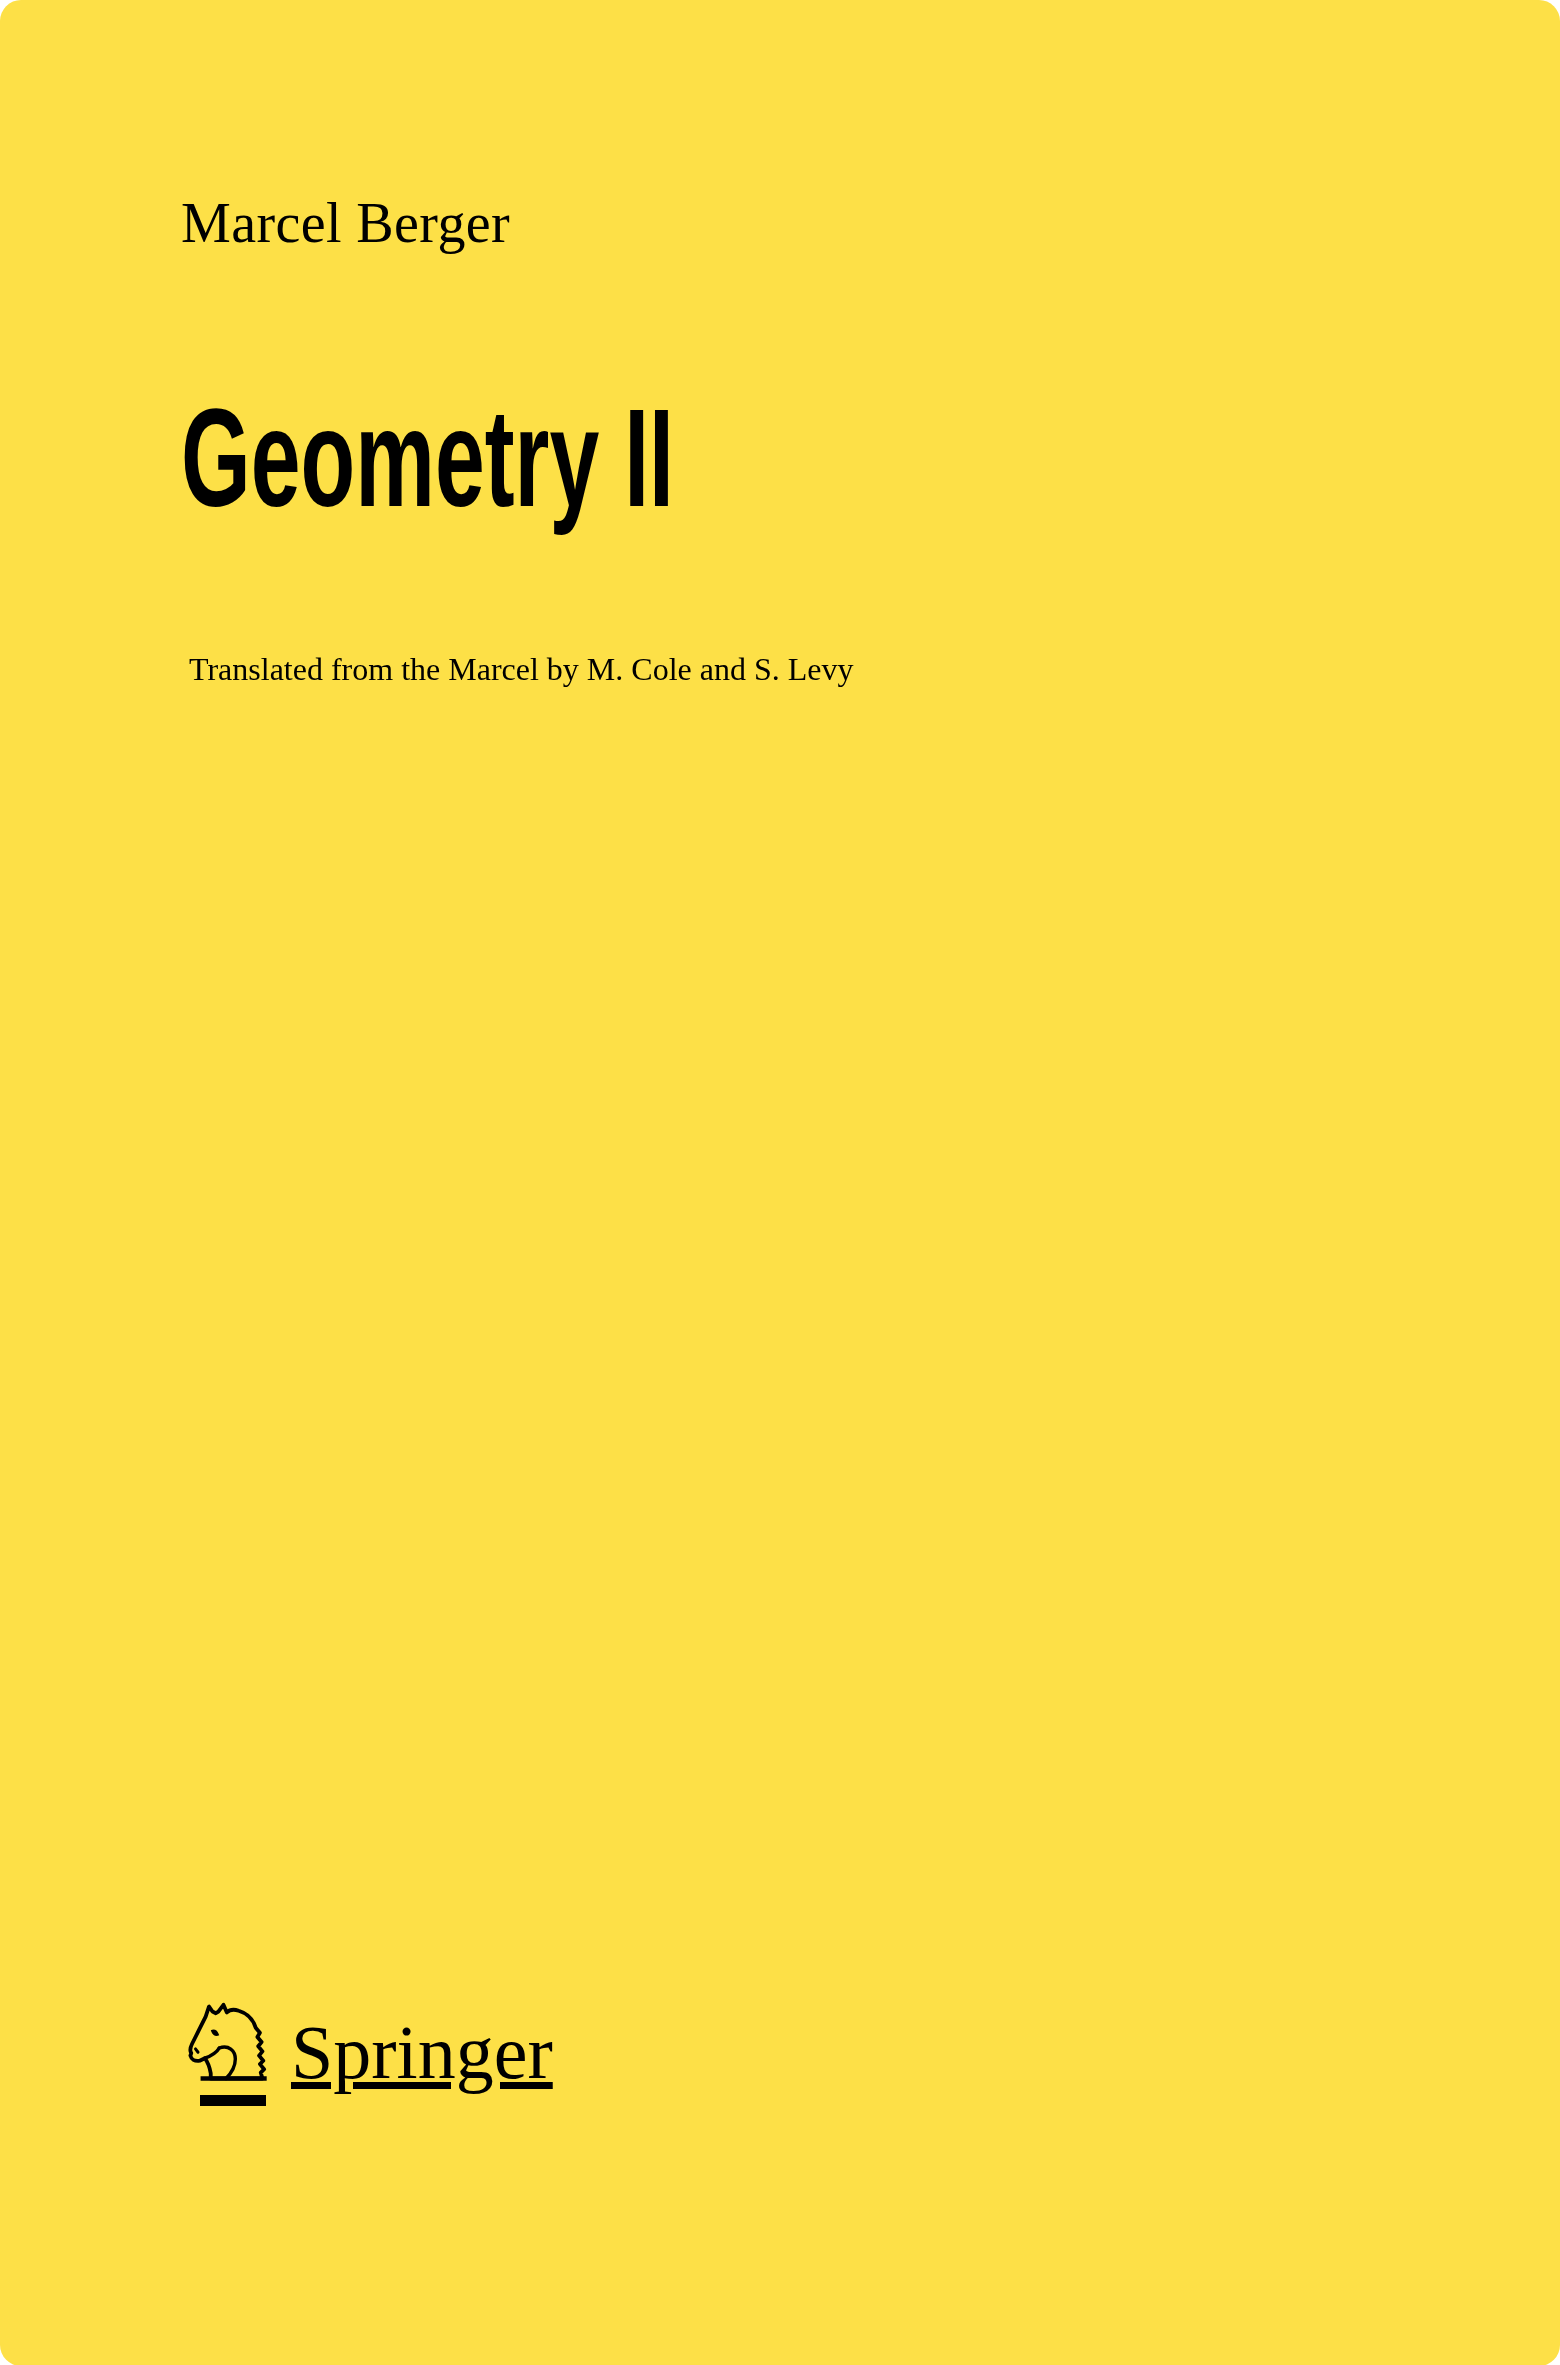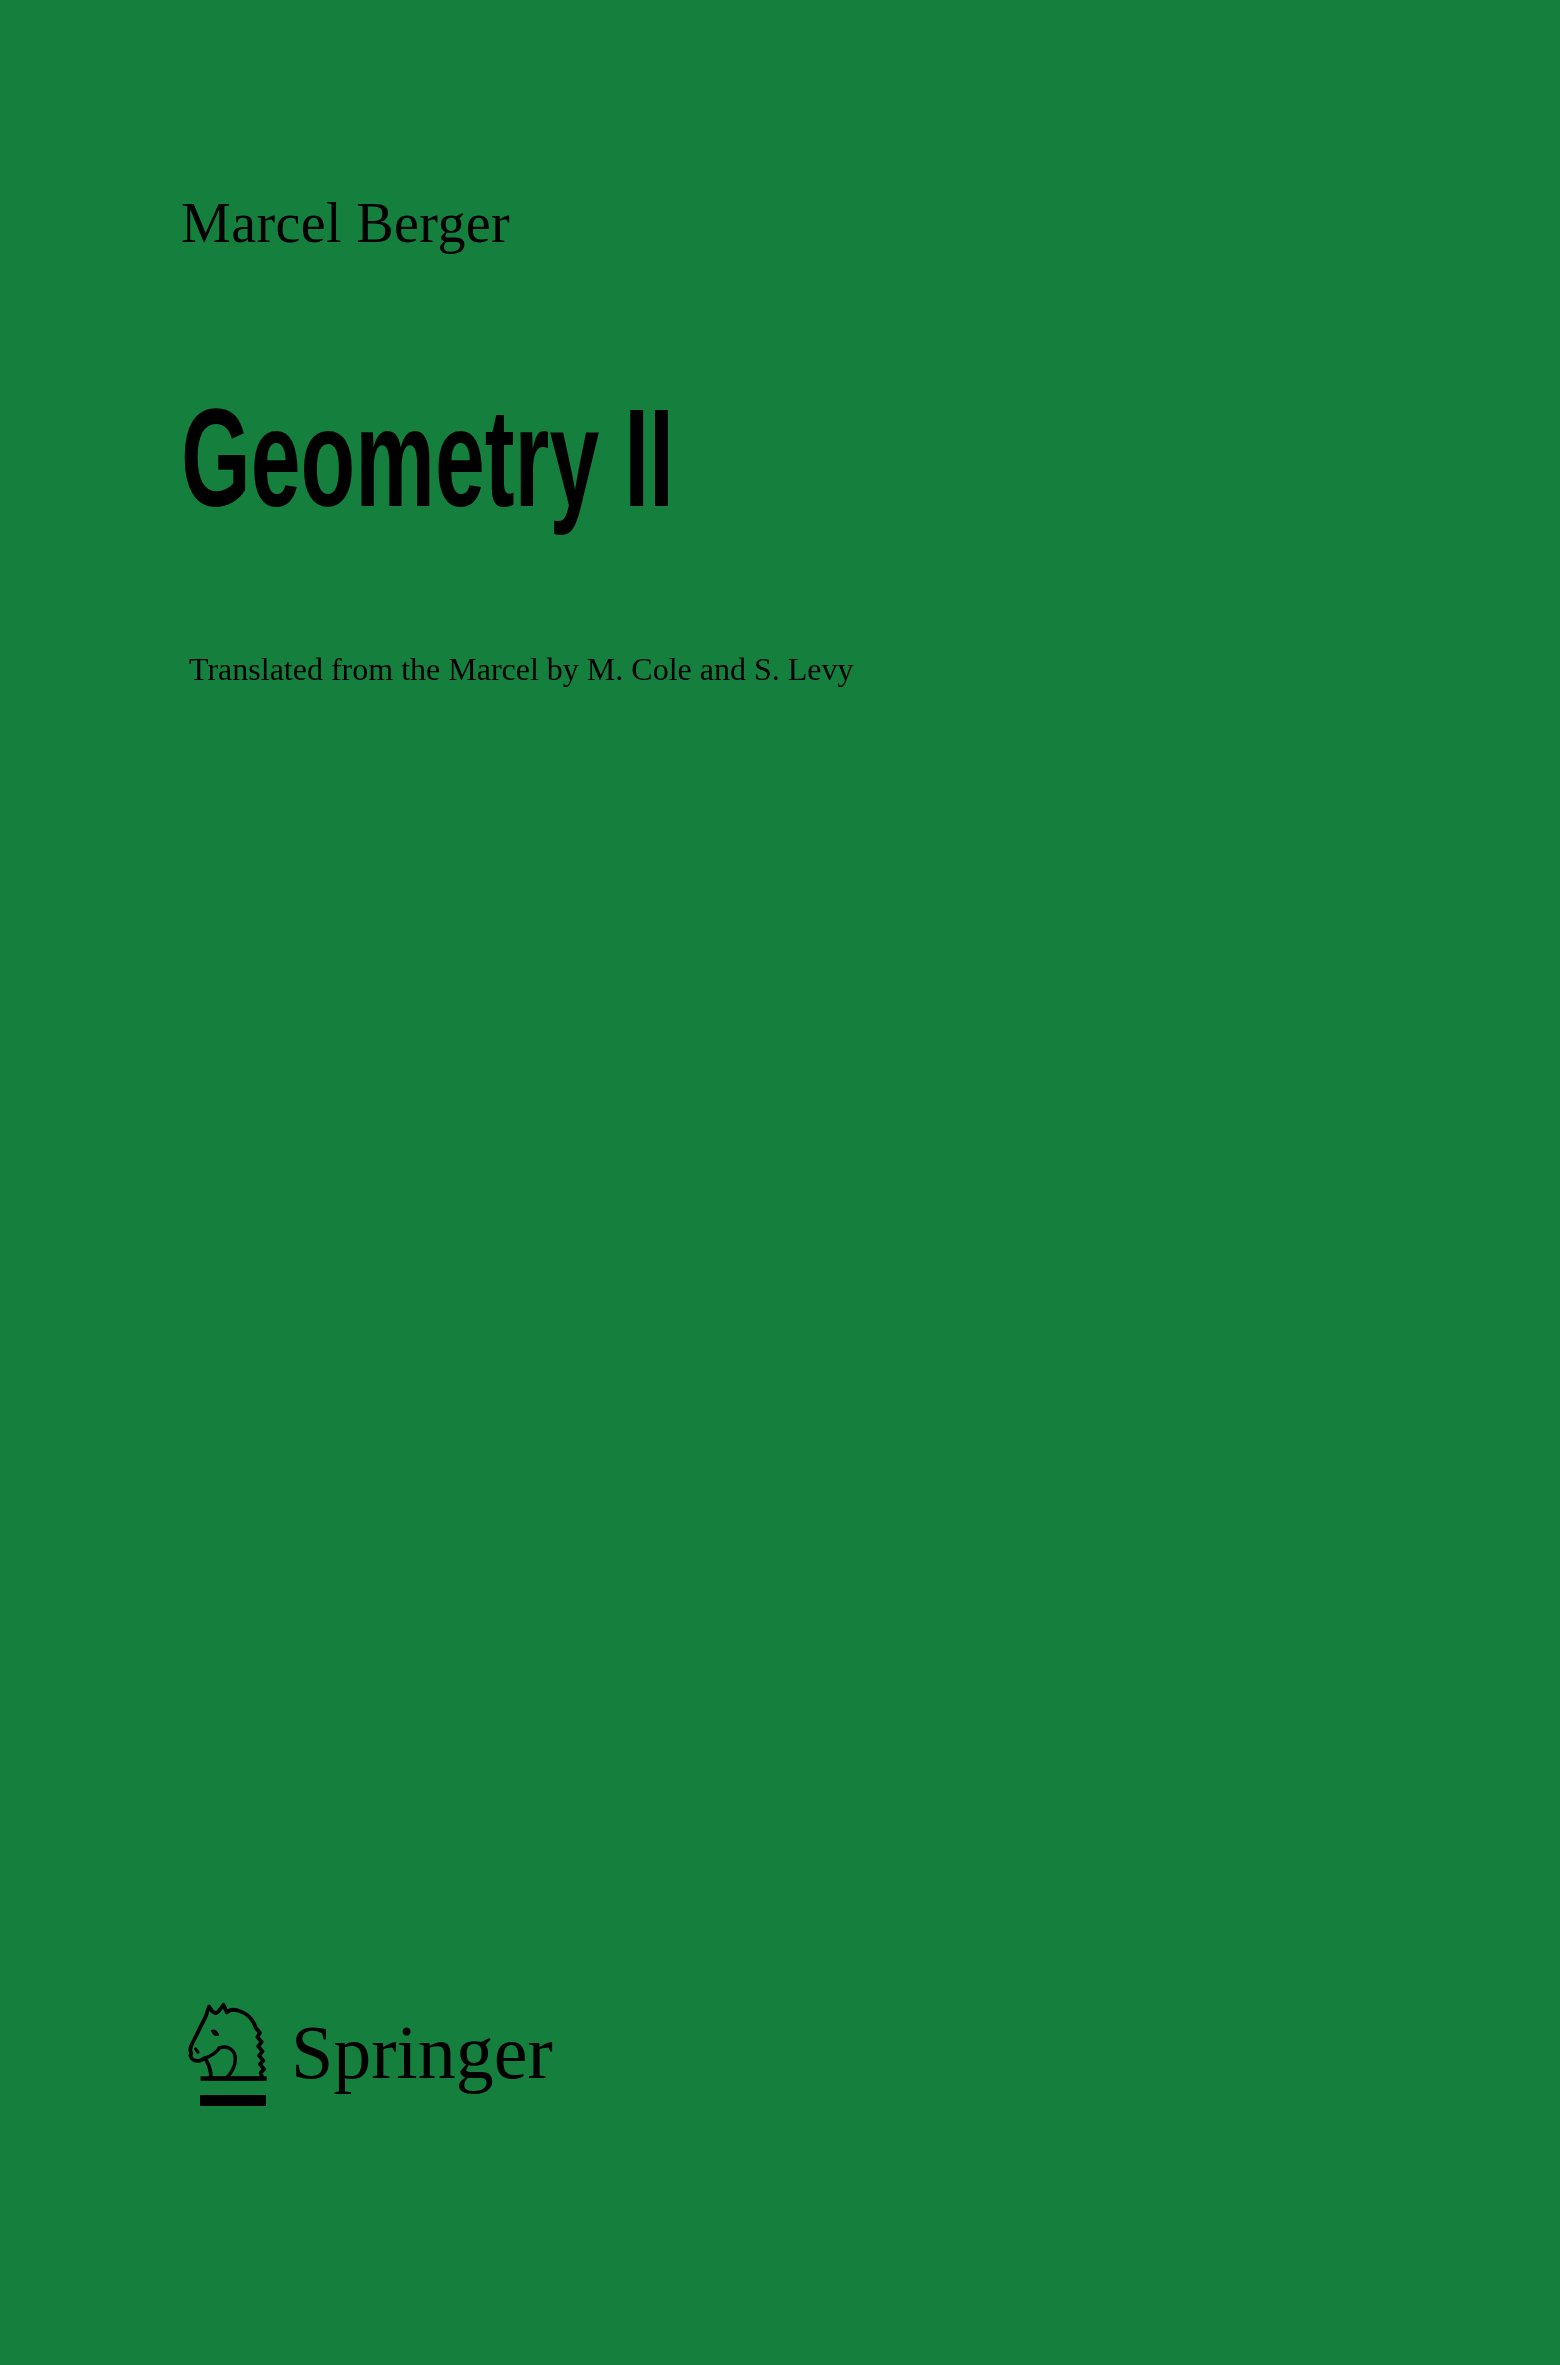--- a/index.html
+++ b/index.html
@@ -11,21 +11,22 @@
     height: 2366px;
     position: relative;
     background: #ffffff;
     overflow: hidden;
     font-family: "Liberation Serif", serif;
     color: #000000;
   }
   .page {
     position: absolute;
     inset: 0;
-    background: #15803d;
+    background: #fde047;
+    border-radius: 21px;
   }
   .author {
     position: absolute;
     left: 181px;
     top: 195px;
     font-family: "Liberation Serif", serif;
     font-size: 56px;
     line-height: 1;
     letter-spacing: 0.4px;
     color: #000000;
@@ -79,20 +80,21 @@
   }
   .publisher-name {
     position: absolute;
     left: 291px;
     top: 2014px;
     font-family: "Liberation Serif", serif;
     font-size: 76px;
     line-height: 1;
     color: #000000;
     white-space: nowrap;
+    text-decoration: underline;
   }
 </style>
 </head>
 <body>
 
 <div class="page">
 
   <div class="author">Marcel Berger</div>
 
   <div class="book-title">Geometry II</div>

